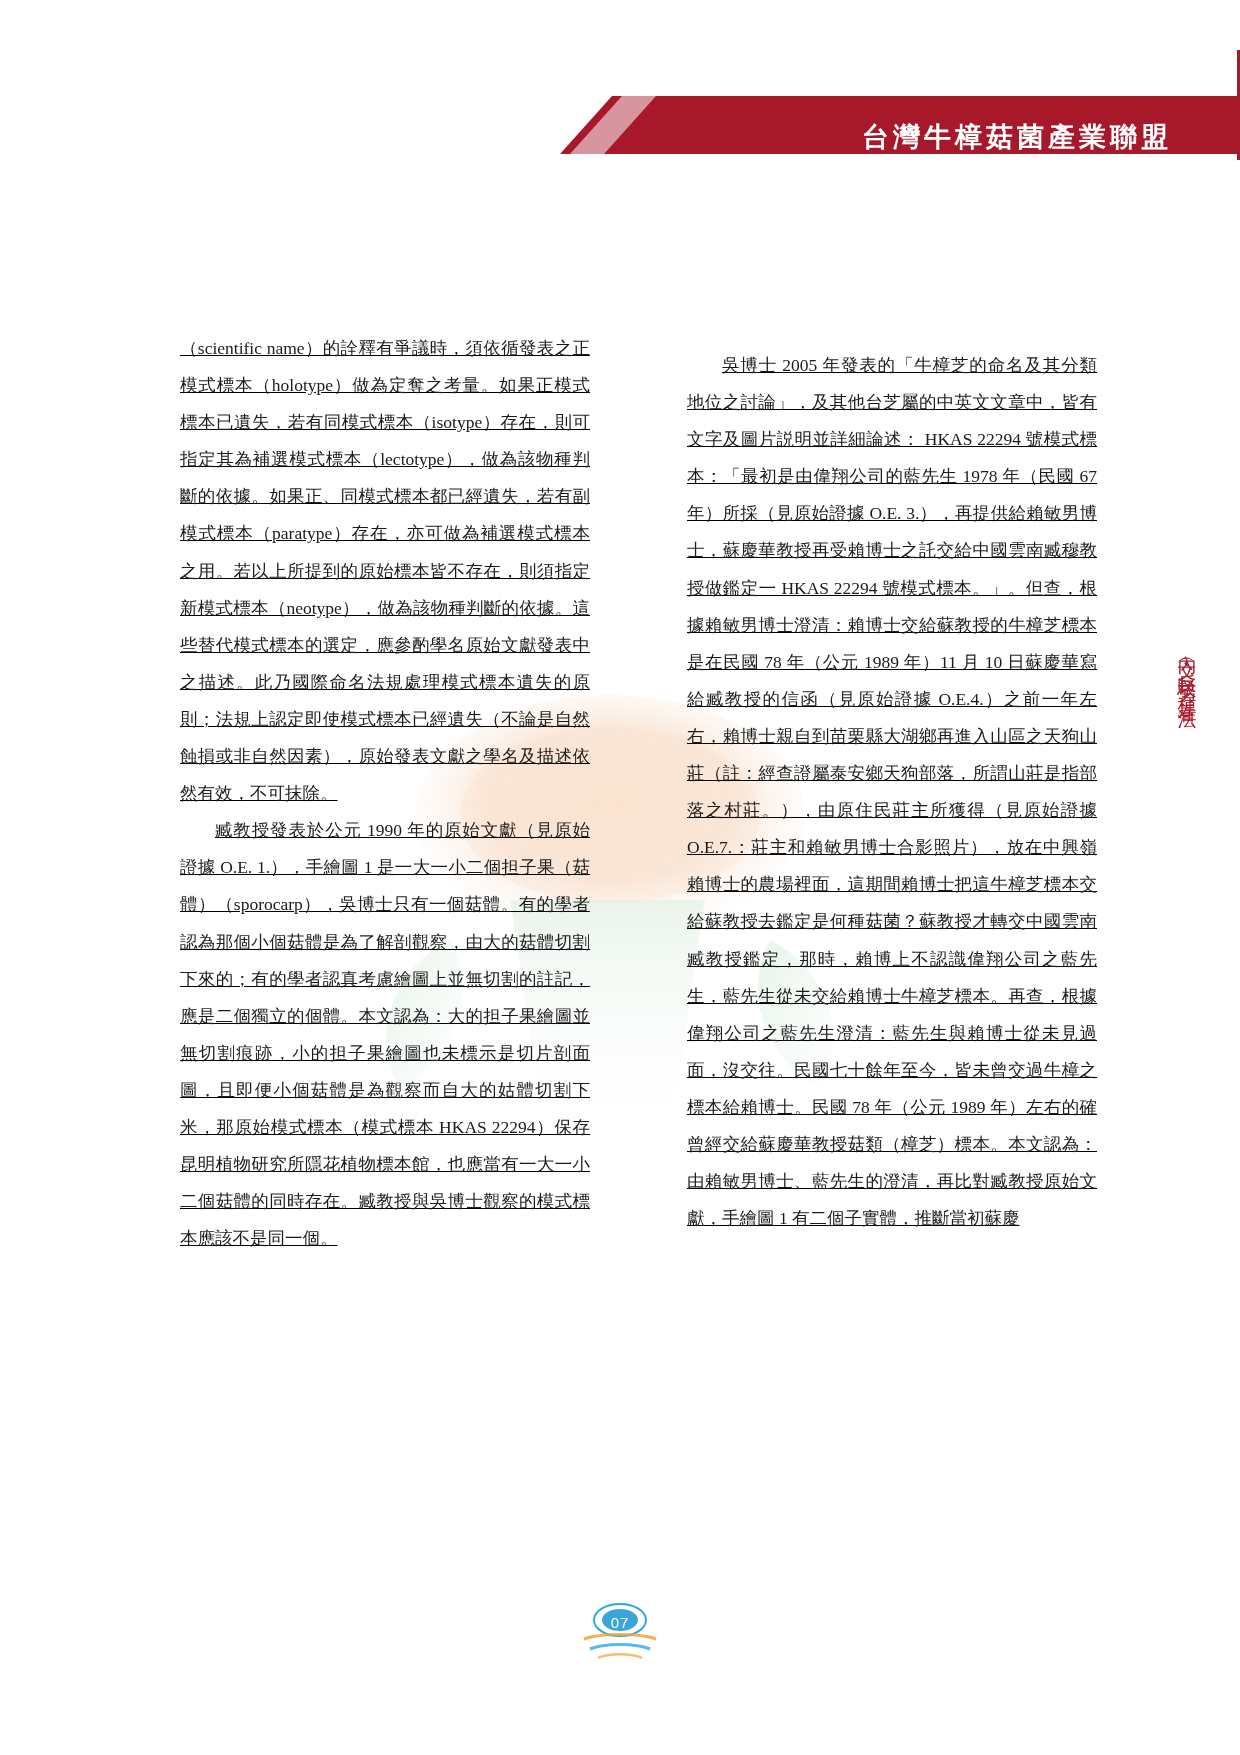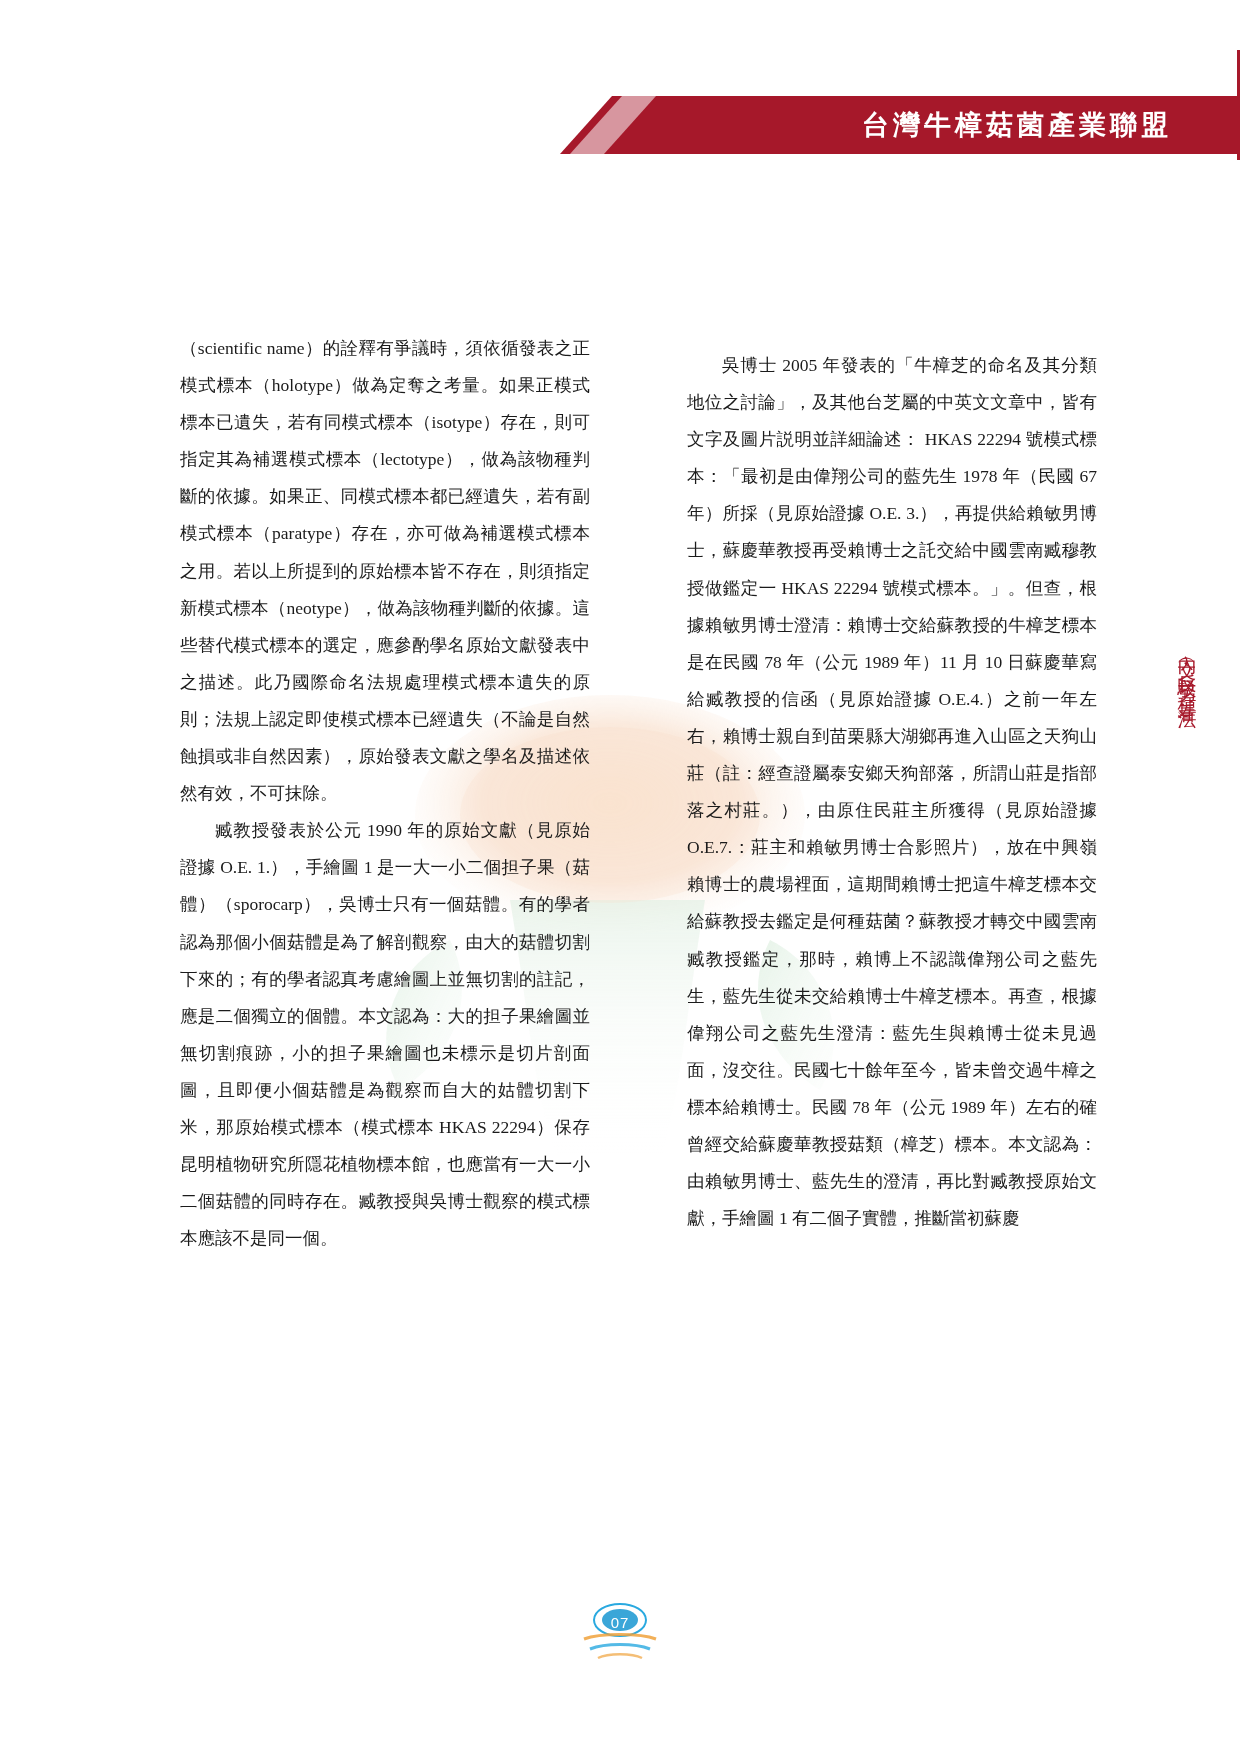--- a/index.html
+++ b/index.html
@@ -35,21 +35,21 @@
     right: 0;
     height: 58px;
     z-index: 3;
   }
   .banner-shape {
     position: absolute;
     inset: 0;
   }
   .banner-title {
     position: absolute;
-    top: 0;
+    top: 12px;
     right: 68px;
     height: 58px;
     line-height: 58px;
     color: #ffffff;
     font-size: 27px;
     letter-spacing: 4px;
     font-weight: bold;
     font-family: "Liberation Serif", "DejaVu Serif", serif;
     white-space: nowrap;
   }
@@ -79,20 +79,21 @@
 
   
   .columns {
     position: absolute;
     top: 330px;
     left: 0;
     width: 1240px;
     z-index: 2;
     display: flex;
     gap: 0;
+    text-decoration: underline;
   }
   .col {
     width: 410px;
     font-size: 17.5px;
     line-height: 2.12;
     color: #1b1b1b;
     text-align: justify;
     text-justify: inter-ideograph;
   }
   .col-left { margin-left: 180px; }

